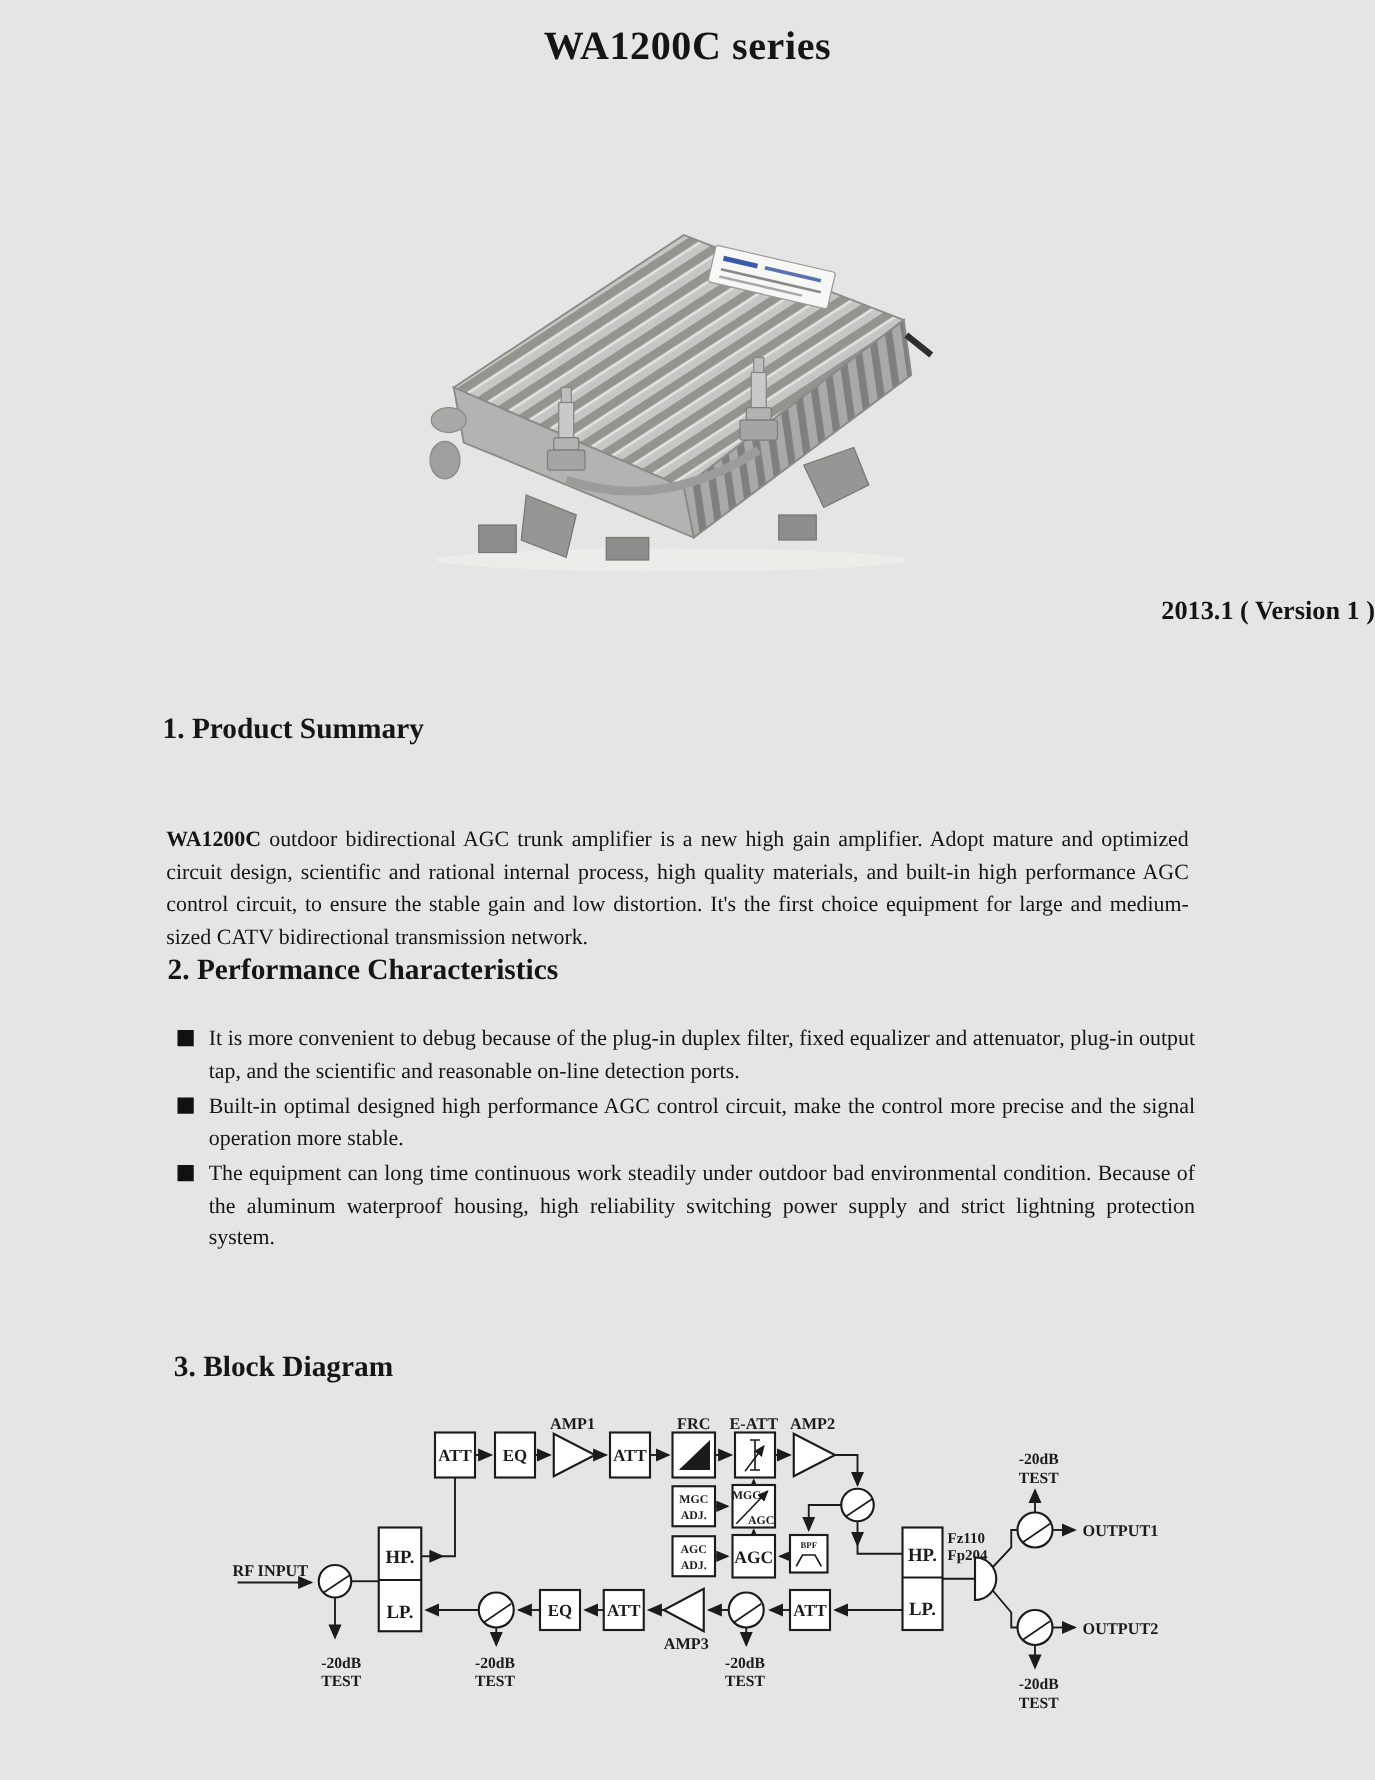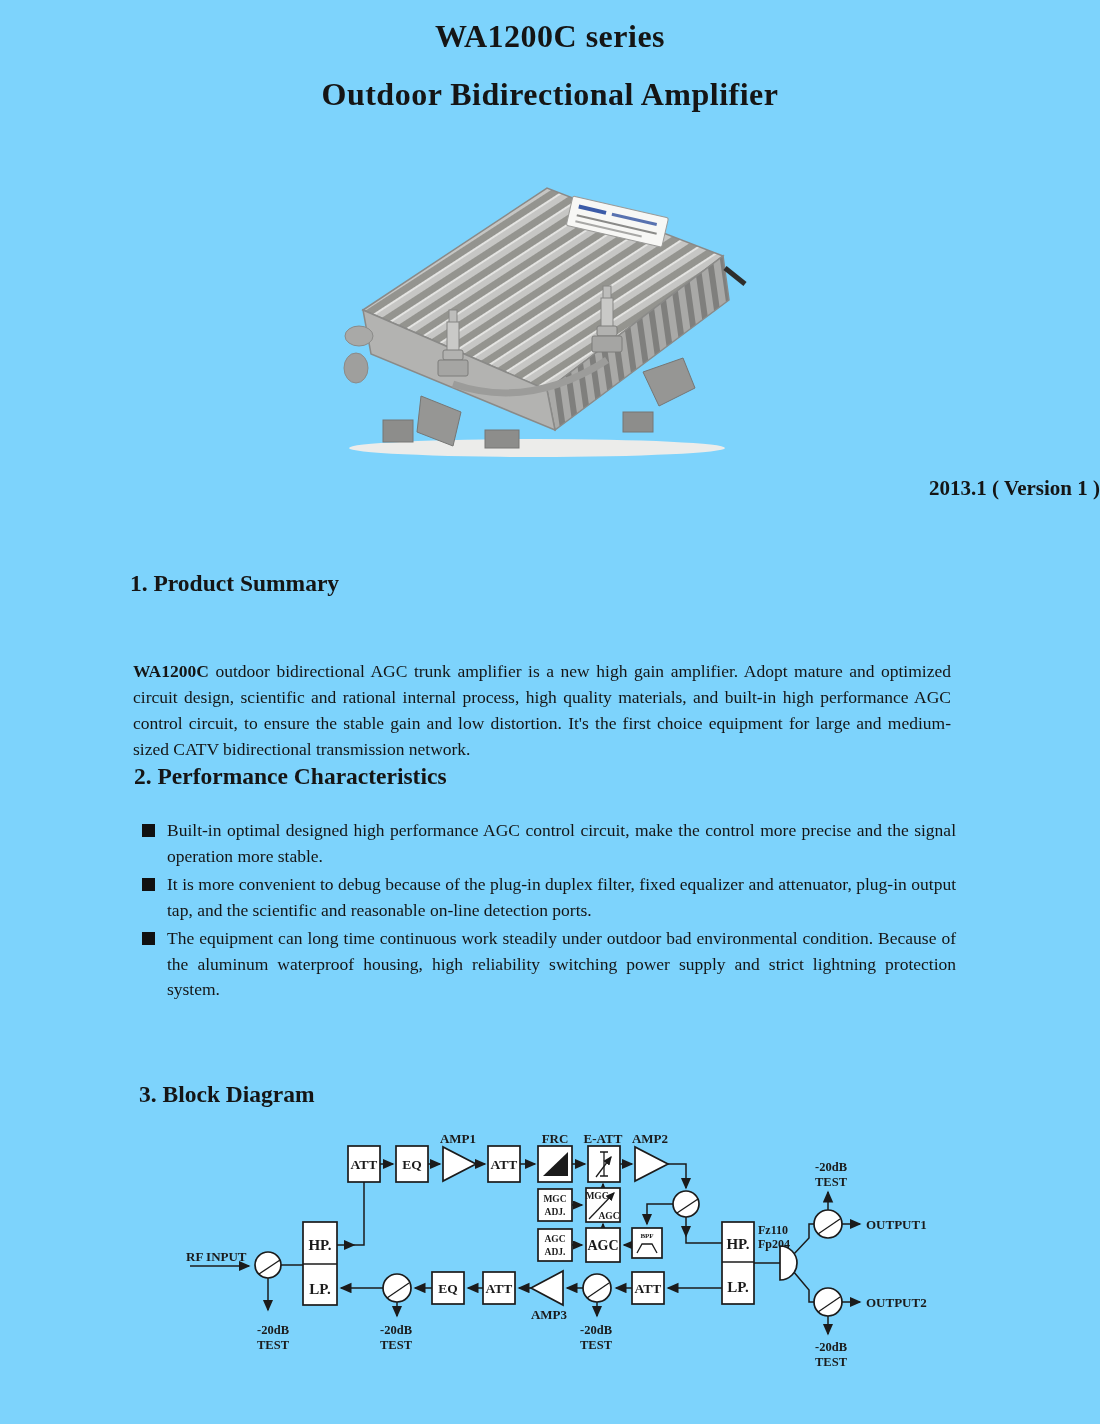--- a/index.html
+++ b/index.html
@@ -1,16 +1,16 @@
 <!DOCTYPE html>
 <html><head>
 <meta charset="utf-8">
 <style>
   html,body{margin:0;padding:0;background:#ffffff;}
-  .page{position:relative;width:1100px;height:1424px;background:#7dd3fc;overflow:hidden;
+  .page{position:relative;width:1100px;height:1424px;background:#e5e5e5;overflow:hidden;
         font-family:"Liberation Serif",serif;color:#151515;}
   .abs{position:absolute;}
   .title{left:0;width:100%;text-align:center;font-weight:bold;font-size:32px;letter-spacing:.5px;}
   .version{left:0;width:100%;text-align:center;font-weight:bold;font-size:21px;}
   .h-sec{font-weight:bold;font-size:23.5px;white-space:nowrap;}
   .para{font-size:17.5px;line-height:26px;text-align:justify;margin-top:31px;}
   .para b{font-weight:bold;}
   .bullets{display:flex;flex-direction:column;gap:3px;}
   .bullet-item{display:flex;align-items:flex-start;font-size:17.5px;line-height:25.5px;text-align:justify;}
   .sq{flex:0 0 13px;width:13px;height:13px;background:#111;margin:6px 12px 0 0;}
@@ -18,21 +18,20 @@
   .d-ln{stroke:#1b1b1b;stroke-width:1.5;fill:none;}
   .d-bx{fill:#ffffff;stroke:#1b1b1b;stroke-width:1.7;}
   .d-thin{stroke:#1b1b1b;stroke-width:1.3;fill:none;}
 </style>
 </head>
 <body>
 
 <div class="page">
 
   <div class="abs title" style="top:18px;">WA1200C series</div>
-  <div class="abs title" style="top:76px;">Outdoor Bidirectional Amplifier</div>
 
   <svg class="abs" style="left:325px;top:158px;" width="430" height="305" viewBox="0 0 430 305">
     <defs>
       <pattern id="pf-fins" width="15" height="15" patternUnits="userSpaceOnUse" patternTransform="rotate(-33)">
         <rect width="15" height="15" fill="#c6c6c4"></rect>
         <rect width="15" height="7" fill="#94948f"></rect>
         <rect y="7" width="15" height="2" fill="#e4e4e2"></rect>
       </pattern>
       <pattern id="pf-fins2" width="13" height="13" patternUnits="userSpaceOnUse" patternTransform="rotate(-8)">
         <rect width="13" height="13" fill="#a9a9a7"></rect>
@@ -81,25 +80,25 @@
 
   <div class="abs version" style="top:476px;text-align:right;">2013.1 ( Version 1 )</div>
 
   <div class="abs h-sec" style="left:130px;top:570px;">1. Product Summary</div>
   <div class="abs para" style="left:133px;top:627px;width:818px;"><b>WA1200C</b><span> outdoor bidirectional AGC trunk amplifier is a new high gain amplifier. Adopt mature and optimized circuit design, scientific and rational internal process, high quality materials, and built-in high performance AGC control circuit, to ensure the stable gain and low distortion. It's the first choice equipment for large and medium-sized CATV bidirectional transmission network.</span></div>
 
   <div class="abs h-sec" style="left:134px;top:763px;font-family:Liberation Serif, serif;">2. Performance Characteristics</div>
   <div class="abs bullets" style="left:142px;top:818px;width:814px;">
     <div class="bullet-item">
       <span class="sq"></span>
-      <div>Built-in optimal designed high performance AGC control circuit, make the control more precise and the signal operation more stable.</div>
+      <div>It is more convenient to debug because of the plug-in duplex filter, fixed equalizer and attenuator, plug-in output tap, and the scientific and reasonable on-line detection ports.</div>
     </div>
     <div class="bullet-item">
       <span class="sq"></span>
-      <div>It is more convenient to debug because of the plug-in duplex filter, fixed equalizer and attenuator, plug-in output tap, and the scientific and reasonable on-line detection ports.</div>
+      <div>Built-in optimal designed high performance AGC control circuit, make the control more precise and the signal operation more stable.</div>
     </div>
     <div class="bullet-item">
       <span class="sq"></span>
       <div>The equipment can long time continuous work steadily under outdoor bad environmental condition. Because of the aluminum waterproof housing, high reliability switching power supply and strict lightning protection system.</div>
     </div>
   </div>
 
   <div class="abs h-sec" style="left:139px;top:1081px;">3. Block Diagram</div>
 
   <svg class="abs" style="left:0;top:1100px;" width="1100" height="300" viewBox="0 1100 1100 300">

